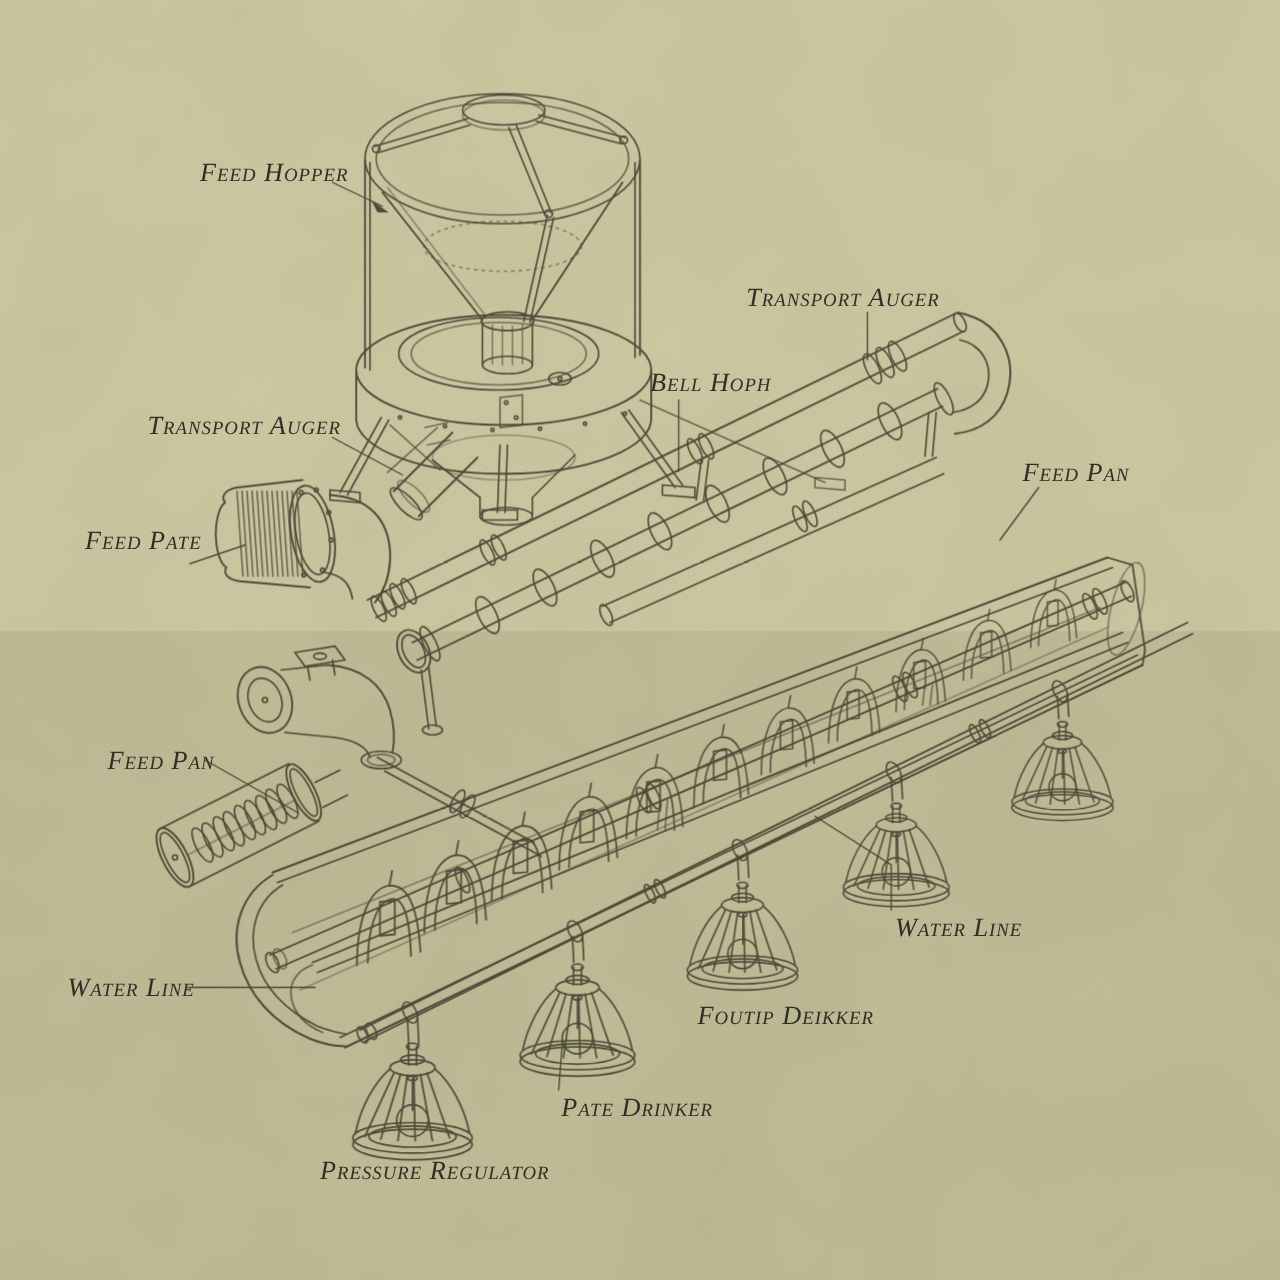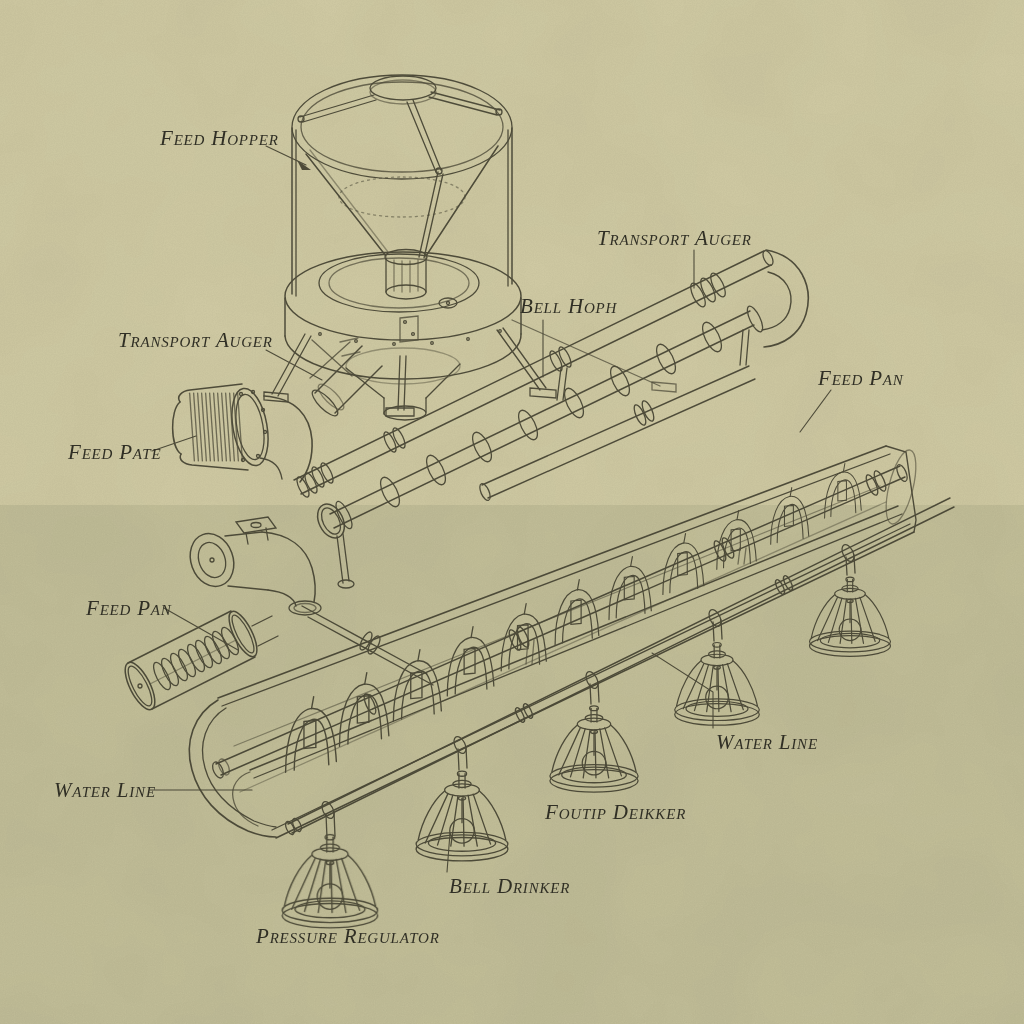--- a/index.html
+++ b/index.html
@@ -386,21 +386,21 @@
       <line x1="447" y1="872" x2="450" y2="833"></line>
     </g>
   </g>
 </svg>
 
 <div class="lbl" style="left:160px;top:126px">Feed Hopper</div>
 <div class="lbl" style="left:597px;top:226px">Transport Auger</div>
 <div class="lbl" style="left:520px;top:294px">Bell Hoph</div>
 <div class="lbl" style="left:118px;top:328px">Transport Auger</div>
 <div class="lbl" style="left:818px;top:366px">Feed Pan</div>
-<div class="lbl" style="left:68px;top:440px">Feed Pate</div>
+<div class="lbl" style="left:68px;top:420px">Feed Pate</div>
 <div class="lbl" style="left:86px;top:596px">Feed Pan</div>
 <div class="lbl" style="left:716px;top:730px">Water Line</div>
-<div class="lbl" style="left:545px;top:800px">Foutip Deikker</div>
+<div class="lbl" style="left:558px;top:800px">Foutip Deikker</div>
 <div class="lbl" style="left:54px;top:778px">Water Line</div>
-<div class="lbl" style="left:449px;top:874px">Bell Drinker</div>
+<div class="lbl" style="left:449px;top:874px">Pate Drinker</div>
 <div class="lbl" style="left:256px;top:924px">Pressure Regulator</div>
 
 </div>
 
 </body></html>

